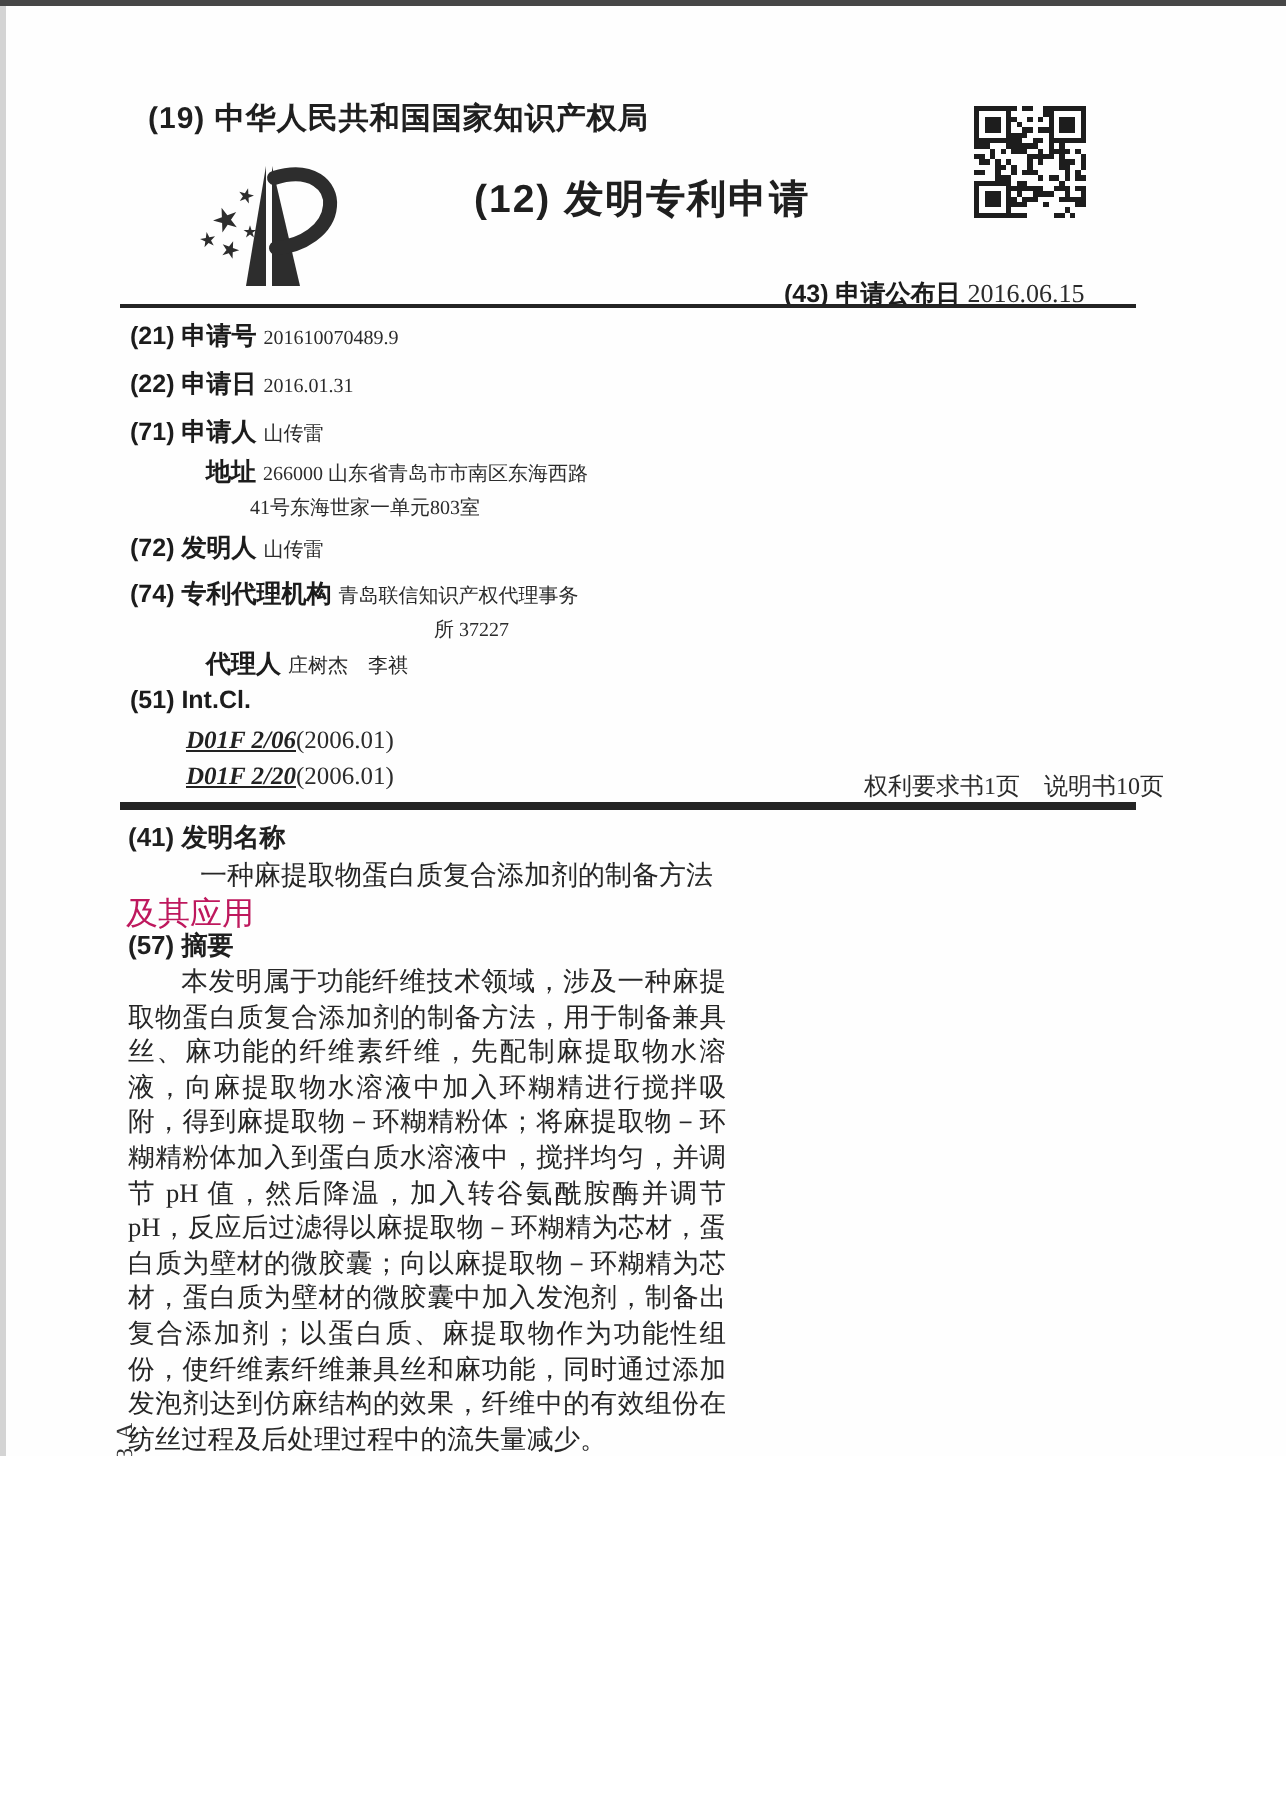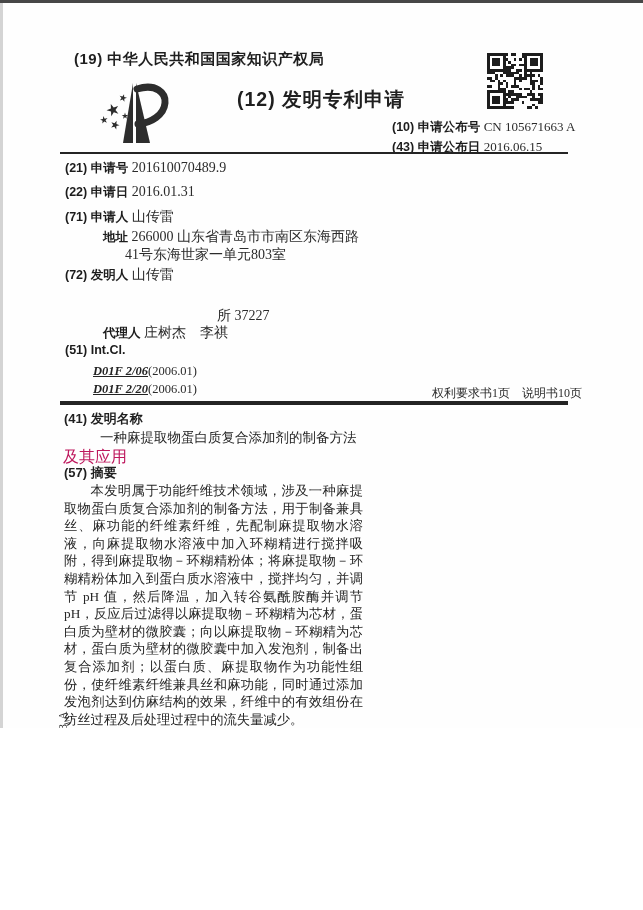--- a/index.html
+++ b/index.html
@@ -21,21 +21,21 @@
   .pub-row{left:392px;font-size:12.5px;}
   .pub-row .lbl{font-size:12.5px;}
   .pub-row .val{font-size:13px;}
   .pub-number{top:119px;}
   .pub-date{top:139px;}
 
   .rule-1{position:absolute;left:60px;top:152px;width:508px;height:2px;background:#242424;}
   .rule-2{position:absolute;left:60px;top:401px;width:508px;height:3.5px;background:#242424;}
 
   .bib{font-size:12.5px;}
-  .bib .val{font-size:14px;margin-top:40px;}
+  .bib .val{font-size:10px;margin-top:40px;}
   .r-appnum{left:65px;top:160px;}
   .r-appdate{left:65px;top:184px;}
   .r-applicant{left:65px;top:208px;}
   .r-addr1{left:103px;top:228px;}
   .r-addr2{left:125px;top:246px;}
   .r-inventor{left:65px;top:266px;}
   .r-agency{left:65px;top:289px;}
   .r-agency2{left:217px;top:307px;}
   .r-agent{left:103px;top:324px;}
   .r-intcl{left:65px;top:343px;}
@@ -324,24 +324,20 @@
         <rect x="8" y="20" width="1" height="1" fill="#1d1d1d"></rect>
         <rect x="9" y="20" width="1" height="1" fill="#1d1d1d"></rect>
         <rect x="15" y="20" width="1" height="1" fill="#1d1d1d"></rect>
         <rect x="16" y="20" width="1" height="1" fill="#1d1d1d"></rect>
         <rect x="18" y="20" width="1" height="1" fill="#1d1d1d"></rect>
       </svg>
   </div>
 
   <div class="abs doc-type">(12) 发明专利申请</div>
 
-  <div class="abs pub-row pub-number">
-    <span class="lbl">(10) 申请公布号</span>
-    <span class="val">CN 105671663 A</span>
-  </div>
   <div class="abs pub-row pub-date">
     <span class="lbl">(43) 申请公布日</span>
     <span class="val">2016.06.15</span>
   </div>
 
   <div class="rule-1"></div>
 
   <div class="abs bib r-appnum">
     <span class="lbl">(21) 申请号</span>
     <span class="val">201610070489.9</span>
@@ -358,20 +354,24 @@
     <span class="lbl">地址</span>
     <span class="val">266000 山东省青岛市市南区东海西路</span>
   </div>
   <div class="abs bib r-addr2">
     <span class="val">41号东海世家一单元803室</span>
   </div>
   <div class="abs bib r-inventor">
     <span class="lbl">(72) 发明人</span>
     <span class="val">山传雷</span>
   </div>
+  <div class="abs bib r-agency">
+    <span class="lbl">(74) 专利代理机构</span>
+    <span class="val">青岛联信知识产权代理事务</span>
+  </div>
   <div class="abs bib r-agency2">
     <span class="val">所 37227</span>
   </div>
   <div class="abs bib r-agent">
     <span class="lbl">代理人</span>
     <span class="val">庄树杰　李祺</span>
   </div>
   <div class="abs bib r-intcl">
     <span class="lbl">(51) Int.Cl.</span>
   </div>

